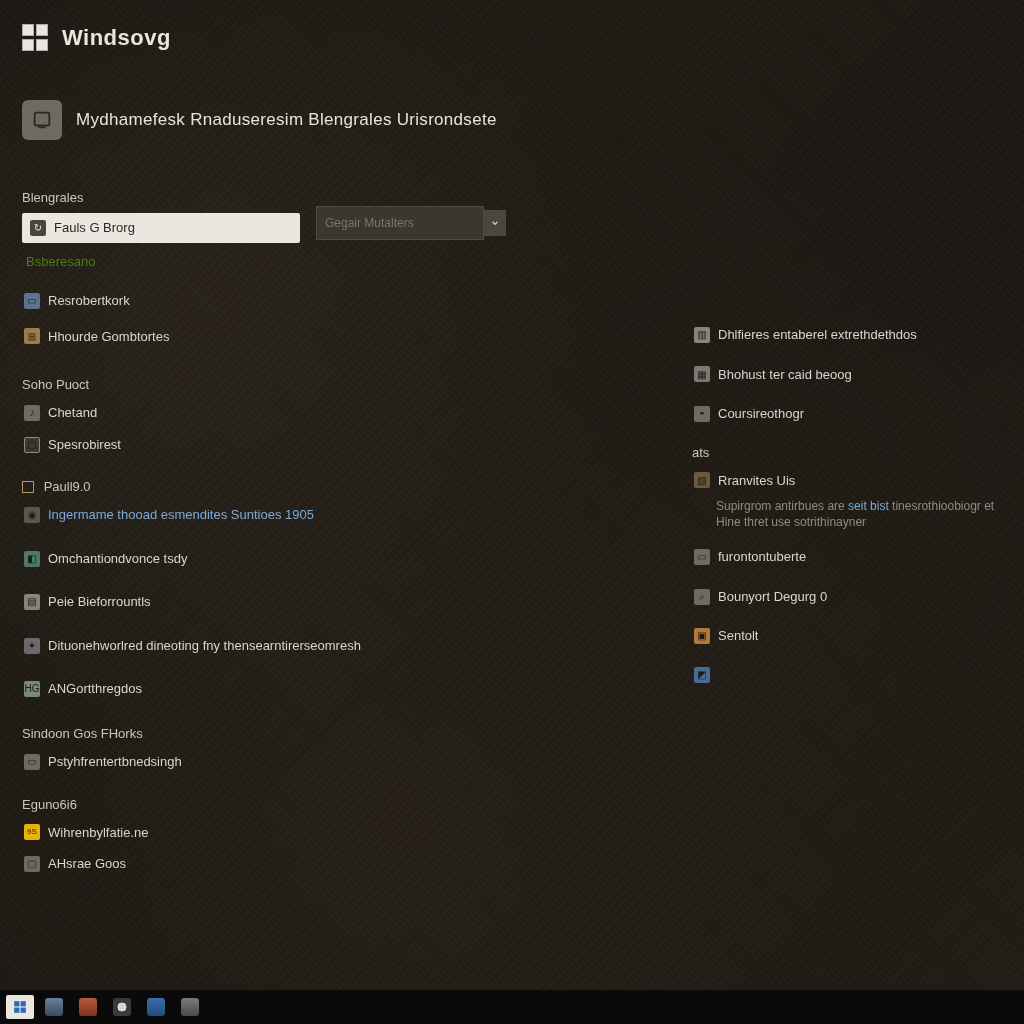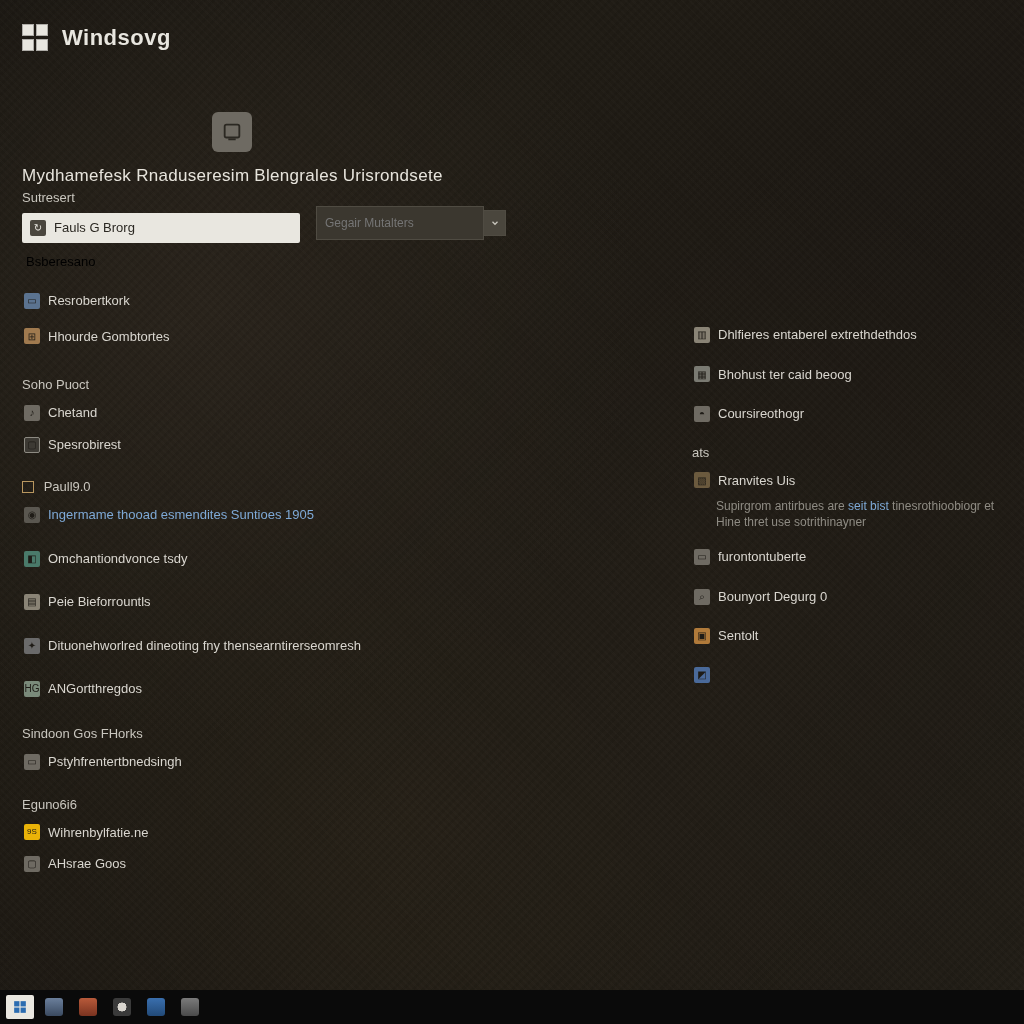--- a/index.html
+++ b/index.html
@@ -39,22 +39,22 @@
   .win-logo span{
     width:12px; height:12px; background:#e8e6df; display:block;
     box-shadow: 0 0 0 1px rgba(0,0,0,.25) inset;
   }
   .header .brand {
     font-size: 22px; font-weight: 700; color:#e8e6df; letter-spacing:.5px;
   }
 
   
   .title-row{
-    position:absolute; top:112px; left:22px;
-    display:flex; align-items:center; gap:14px;flex-direction:column;
+    position:absolute; top:100px; left:22px;
+    display:flex; align-items:center; gap:14px;
   }
   .title-icon{
     width:40px;height:40px; border-radius:6px;
     background:#6e6a62;
     display:flex;align-items:center;justify-content:center;
     color:#2b2822; font-weight:bold;
   }
   .title-text{ font-size:17px; color:#e7e4dc; letter-spacing:.3px;}
 
   
@@ -161,29 +161,29 @@
       <svg width="10" height="10" viewBox="0 0 24 24" fill="none" stroke="#c9c6be" stroke-width="3">
         <polyline points="6 9 12 15 18 9"></polyline>
       </svg>
     </div>
   </div>
 
   <div class="cols">
 
     <div class="col-left">
 
-      <div class="section-label">Sutresert</div>
+      <div class="section-label">Blengrales</div>
 
       <div class="item selected">
         <span class="ic">↻</span>
         <span class="lbl">Fauls G Brorg</span>
       </div>
 
       <div class="item" style="margin-top:2px;">
-        <span class="lbl" style="margin-left:2px;color:#000000">Bsberesano</span>
+        <span class="lbl" style="margin-left:2px;color:#4d7c0f">Bsberesano</span>
       </div>
 
       <div class="item" style="margin-top:14px;">
         <span class="ic" style="background:#5b7390">▭</span>
         <span class="lbl">Resrobertkork</span>
       </div>
 
       <div class="item" style="margin-top:10px;">
         <span class="ic" style="background:#a07a4f">⊞</span>
         <span class="lbl">Hhourde Gombtortes</span>

